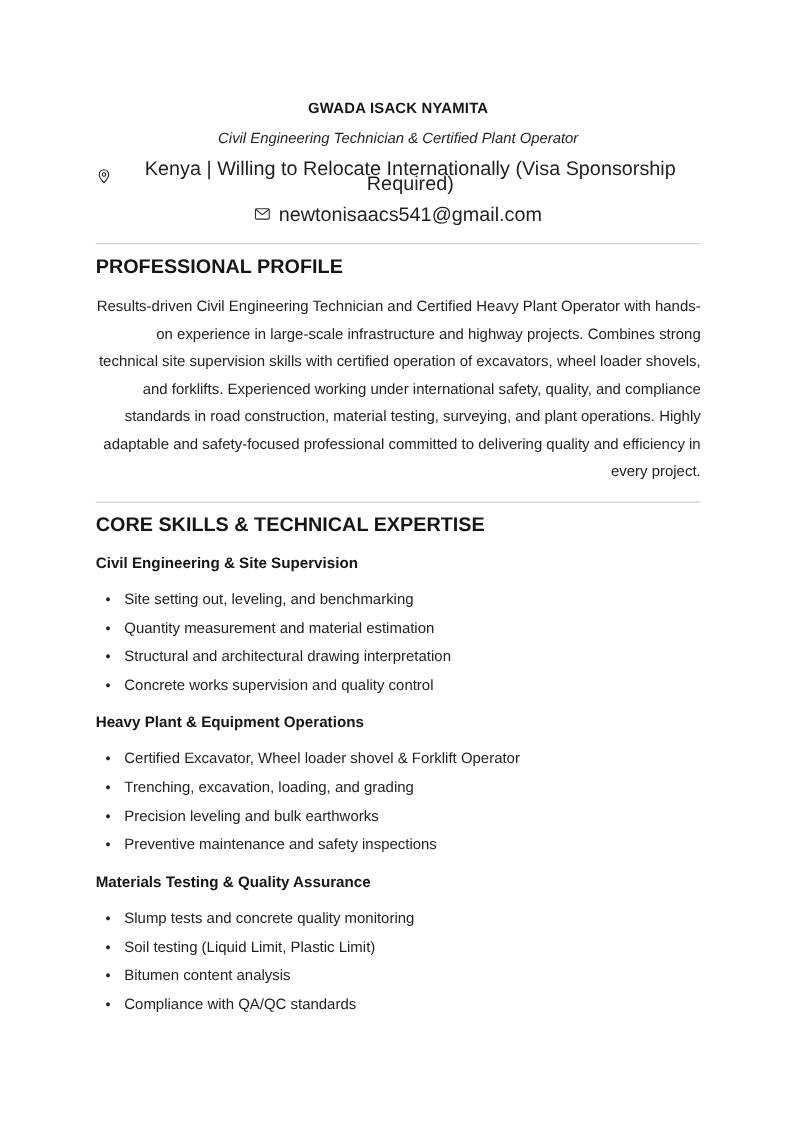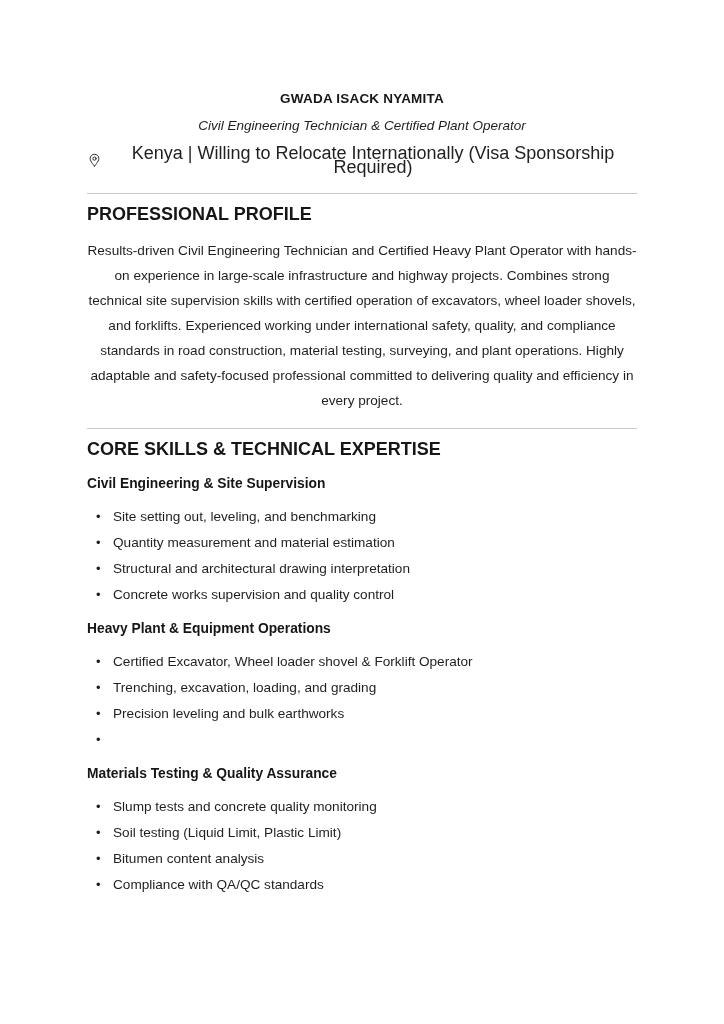--- a/index.html
+++ b/index.html
@@ -67,21 +67,21 @@
     font-size: 18px;
     font-weight: 700;
     line-height: 15px;
     margin: 13px 0 0 0;
     color: #161616;
   }
   .profile-text {
     font-size: 13.6px;
     line-height: 25px;
     margin: 16px 0 0 0;
-    text-align: center;
+    text-align: right;
   }
   .rule.mid { margin-top: 15px; }
   .group-title {
     font-size: 13.8px;
     font-weight: 700;
     line-height: 14px;
     margin: 20px 0 0 0;
     color: #161616;
   }
   ul.bullets {
@@ -114,20 +114,27 @@
 
     <div class="contact-line">
       <svg viewBox="0 0 24 24" aria-hidden="true">
         <path d="M12 21s-7-7.6-7-12a7 7 0 0 1 14 0c0 4.4-7 12-7 12z"></path>
         <circle cx="12" cy="9" r="2.6"></circle>
       </svg>
       <span>Kenya | Willing to Relocate Internationally (Visa Sponsorship Required)</span>
     </div>
 
 
+    <div class="contact-line">
+      <svg viewBox="0 0 24 24" aria-hidden="true">
+        <rect x="2" y="4.5" width="20" height="15" rx="1.5"></rect>
+        <path d="M2.5 5.5 12 13l9.5-7.5"></path>
+      </svg>
+      <span>newtonisaacs541@gmail.com</span>
+    </div>
   </div>
 
   <hr class="rule">
 
   <div class="section">
     <h2 class="section-heading">PROFESSIONAL PROFILE</h2>
     <p class="profile-text">Results-driven Civil Engineering Technician and Certified Heavy Plant Operator with hands-on experience in large-scale infrastructure and highway projects. Combines strong technical site supervision skills with certified operation of excavators, wheel loader shovels, and forklifts. Experienced working under international safety, quality, and compliance standards in road construction, material testing, surveying, and plant operations. Highly adaptable and safety-focused professional committed to delivering quality and efficiency in every project.</p>
   </div>
 
   <hr class="rule mid">
@@ -164,20 +171,21 @@
       <li>
         <span class="dot">•</span>
         <span>Trenching, excavation, loading, and grading</span>
       </li>
       <li>
         <span class="dot">•</span>
         <span>Precision leveling and bulk earthworks</span>
       </li>
       <li>
         <span class="dot">•</span>
+        <span>Preventive maintenance and safety inspections</span>
       </li>
     </ul>
 
     <h3 class="group-title">Materials Testing &amp; Quality Assurance</h3>
     <ul class="bullets">
       <li>
         <span class="dot">•</span>
         <span>Slump tests and concrete quality monitoring</span>
       </li>
       <li>

